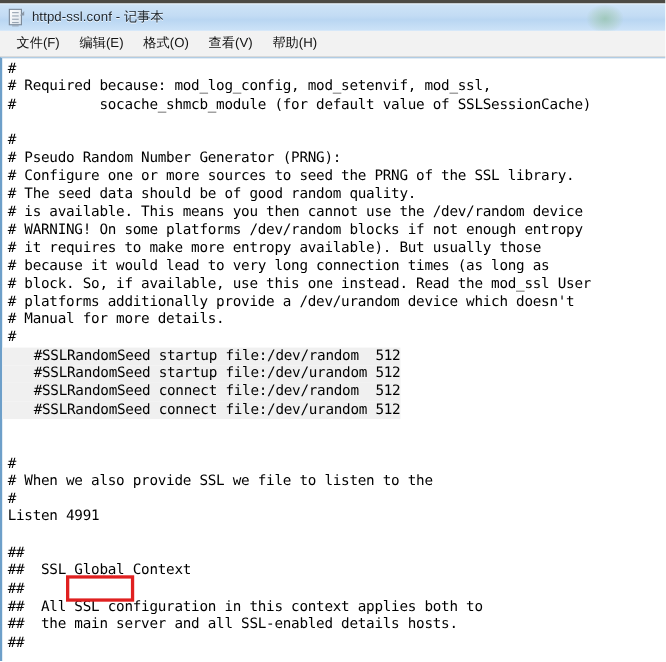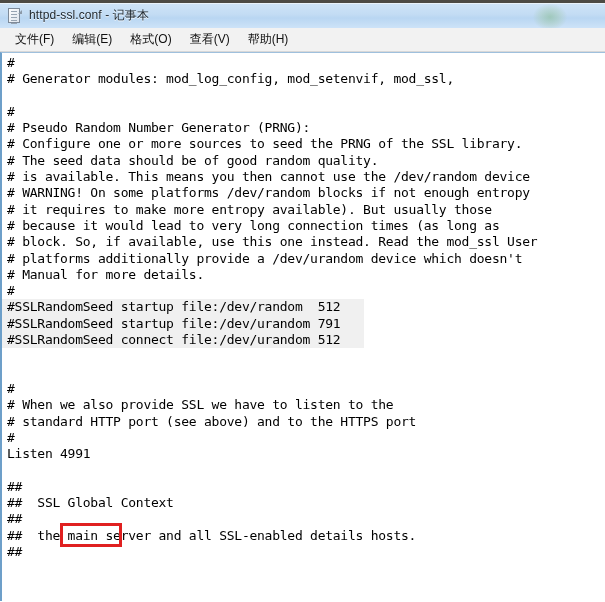--- a/index.html
+++ b/index.html
@@ -135,20 +135,21 @@
     font-size: 13px;
     color: #000000;
     white-space: pre;
     padding-left: 5px;
     letter-spacing: -0.25px;
   }
   .line.hl {
     background: #f0f0f0;
     display: block;
     width: 357px;
+    text-align: right;
   }
 
   
   #port-box {
     position: absolute;
     left: 58px;
     top: 470px;
     width: 62px;
     height: 24px;
     border: 3px solid #e02020;
@@ -179,47 +180,49 @@
     <div class="menu-item">文件(F)</div>
     <div class="menu-item">编辑(E)</div>
     <div class="menu-item">格式(O)</div>
     <div class="menu-item">查看(V)</div>
     <div class="menu-item">帮助(H)</div>
   </div>
 
   <div id="editor">
     <div id="editor-inner">
         <div class="line">#</div>
-        <div class="line"># Generator modules: mod_log_config, mod_setenvif, mod_ssl,</div>
+        <div class="line"># Required because: mod_log_config, mod_setenvif, mod_ssl,</div>
+        <div class="line">#          socache_shmcb_module (for default value of SSLSessionCache)</div>
         <div class="line">&nbsp;</div>
         <div class="line">#</div>
         <div class="line"># Pseudo Random Number Generator (PRNG):</div>
         <div class="line"># Configure one or more sources to seed the PRNG of the SSL library.</div>
         <div class="line"># The seed data should be of good random quality.</div>
         <div class="line"># is available. This means you then cannot use the /dev/random device</div>
         <div class="line"># WARNING! On some platforms /dev/random blocks if not enough entropy</div>
         <div class="line"># it requires to make more entropy available). But usually those</div>
         <div class="line"># because it would lead to very long connection times (as long as</div>
         <div class="line"># block. So, if available, use this one instead. Read the mod_ssl User</div>
         <div class="line"># platforms additionally provide a /dev/urandom device which doesn't</div>
         <div class="line"># Manual for more details.</div>
         <div class="line">#</div>
         <div class="line hl">#SSLRandomSeed startup file:/dev/random  512</div>
-        <div class="line hl">#SSLRandomSeed startup file:/dev/urandom 791</div>
+        <div class="line hl">#SSLRandomSeed startup file:/dev/urandom 512</div>
+        <div class="line hl">#SSLRandomSeed connect file:/dev/random  512</div>
         <div class="line hl">#SSLRandomSeed connect file:/dev/urandom 512</div>
         <div class="line">&nbsp;</div>
         <div class="line">&nbsp;</div>
         <div class="line">#</div>
-        <div class="line"># When we also provide SSL we have to listen to the</div>
-        <div class="line"># standard HTTP port (see above) and to the HTTPS port</div>
+        <div class="line"># When we also provide SSL we file to listen to the</div>
         <div class="line">#</div>
         <div class="line">Listen 4991</div>
         <div class="line">&nbsp;</div>
         <div class="line">##</div>
         <div class="line">##  SSL Global Context</div>
         <div class="line">##</div>
+        <div class="line">##  All SSL configuration in this context applies both to</div>
         <div class="line">##  the main server and all SSL-enabled details hosts.</div>
         <div class="line">##</div>
       </div>
     <div id="port-box"></div>
   </div>
 
 </div>
 
 </body></html>

